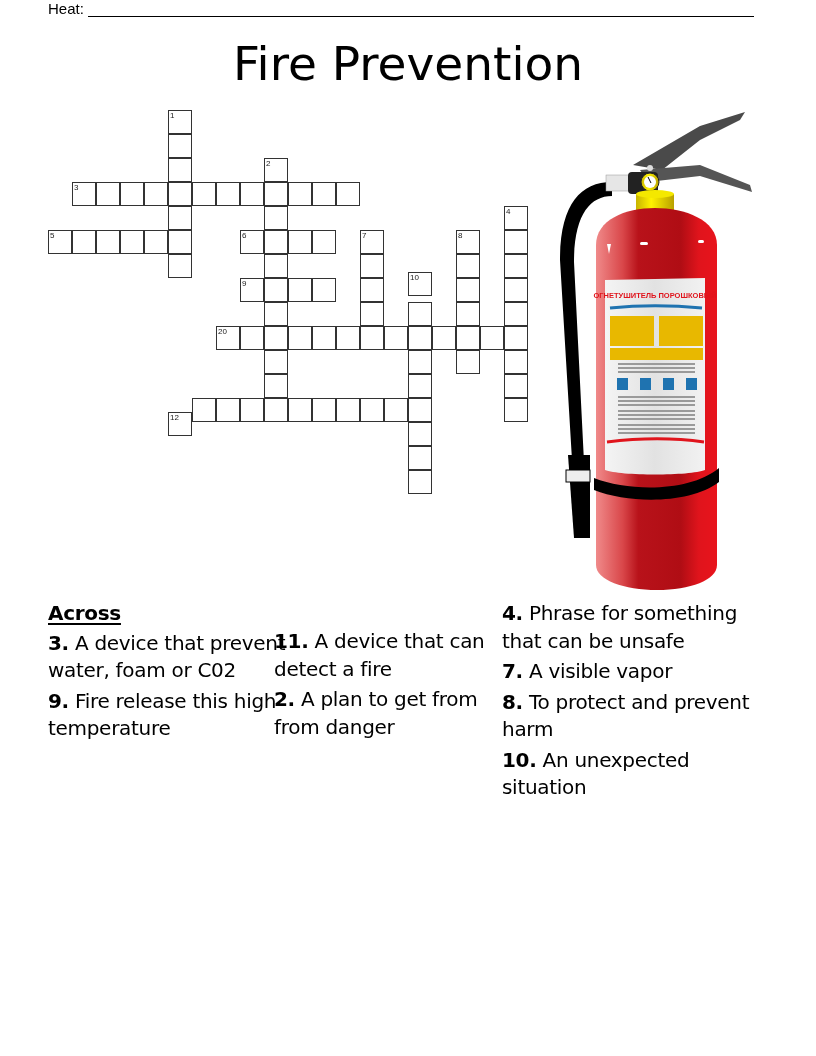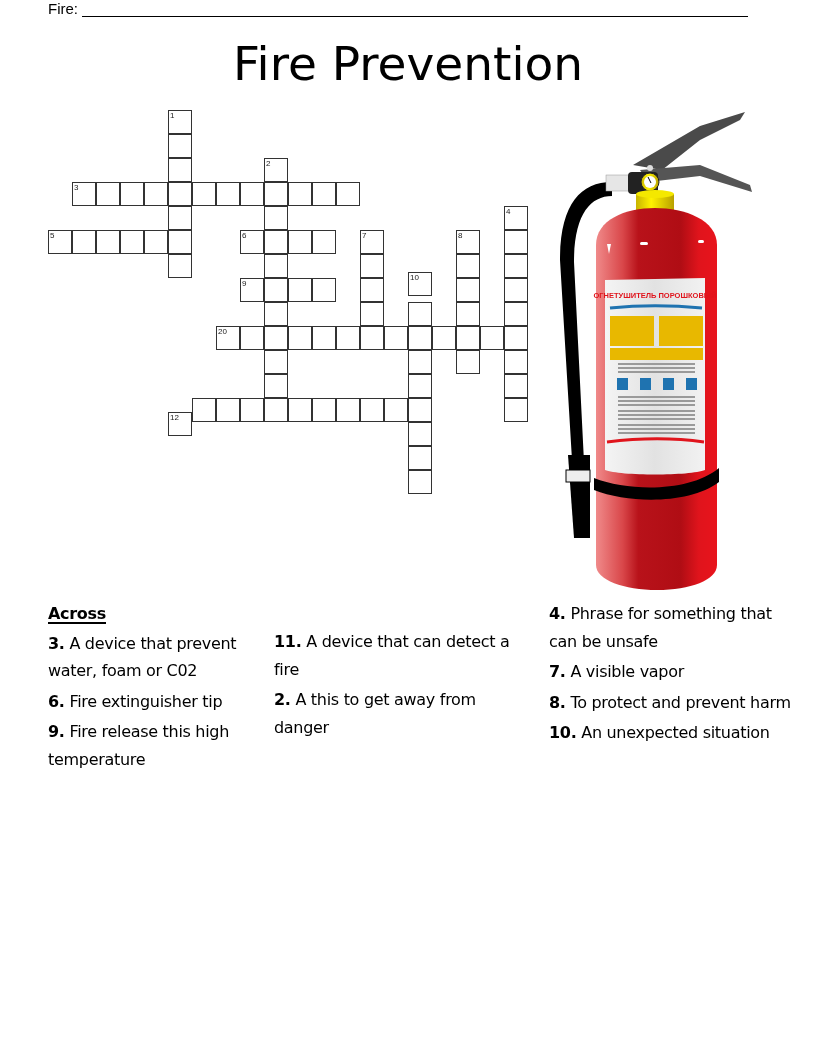--- a/index.html
+++ b/index.html
@@ -4,33 +4,33 @@
 <style>
   html, body { margin: 0; padding: 0; background: #ffffff; }
   body { width: 816px; height: 1056px; position: relative; overflow: hidden; font-family: "DejaVu Sans", sans-serif; color: #000; }
   .name-line { position: absolute; left: 48px; top: 0px; font-family: "Liberation Sans", sans-serif; font-size: 15px; display: flex; align-items: flex-end; }
   .name-line .rule { display: inline-block; width: 666px; border-bottom: 1px solid #000; height: 14px; margin-left: 4px; }
   .title { position: absolute; left: 0; width: 816px; top: 34px; text-align: center; font-family: "DejaVu Sans", sans-serif; font-size: 47px; line-height: 60px; letter-spacing: 0px; }
   .grid { position: absolute; left: 0; top: 0; }
   .cell { position: absolute; width: 24px; height: 24px; box-sizing: border-box; border: 1px solid #333; background: #fff; }
   .cell .num { position: absolute; left: 1px; top: 0px; font-family: "Liberation Sans", sans-serif; font-size: 8px; line-height: 9px; color: #222; }
   .ext { position: absolute; left: 545px; top: 105px; width: 215px; height: 485px; }
-  .clues { position: absolute; top: 600px; font-family: "DejaVu Sans", sans-serif; font-size: 16px; line-height: 27.5px; letter-spacing: -0.3px; }
+  .clues { position: absolute; top: 600px; font-family: "DejaVu Sans", sans-serif; font-size: 20px; line-height: 27.5px; letter-spacing: -0.3px; }
   .clues .head { font-weight: bold; text-decoration: underline; text-decoration-thickness: 2px; text-underline-offset: 3px; margin-bottom: 2px; }
   .clues .clue { margin-bottom: 3px; }
   .clues .cnum { font-weight: bold; }
   .col1 { left: 48px; width: 240px; }
   .col2 { left: 274px; width: 240px; margin-top: 28px; }
-  .col3 { left: 549px; width: 250px; }
+  .col3 { left: 502px; width: 250px; }
 </style>
 </head>
 <body>
 
 <div class="name-line">
-  <span>Fire:</span>
+  <span>Heat:</span>
   <span class="rule"></span>
 </div>
 
 <div class="title">Fire Prevention</div>
 
 <div class="grid" id="grid">
     <div class="cell" style="left: 168px; top: 110px;">
       <span class="num">1</span>
     </div>
     <div class="cell" style="left: 168px; top: 134px;"></div>
@@ -215,27 +215,26 @@
       <rect x="618" y="432" width="77" height="2"></rect>
   </g>
   <path d="M607 442 C 640 438, 675 438, 704 442" stroke="#e0141c" stroke-width="3" fill="none"></path>
 
   <path d="M594 478 C 630 492, 690 492, 719 468 L 719 482 C 690 504, 630 504, 594 490 Z" fill="#000"></path>
 </svg>
 
 <div class="clues col1">
   <div class="head">Across</div>
   <div class="clue"><span class="cnum">3.</span> <span>A device that prevent water, foam or C02</span></div>
-  <div class="clue"><span class="cnum">6.</span> <span>Fire extinguisher tip</span></div>
   <div class="clue"><span class="cnum">9.</span> <span>Fire release this high temperature</span></div>
 </div>
 
 <div class="clues col2">
   <div class="clue"><span class="cnum">11.</span> <span>A device that can detect a fire</span></div>
-  <div class="clue"><span class="cnum">2.</span> <span>A this to get away from danger</span></div>
+  <div class="clue"><span class="cnum">2.</span> <span>A plan to get from from danger</span></div>
 </div>
 
 <div class="clues col3">
   <div class="clue"><span class="cnum">4.</span> <span>Phrase for something that can be unsafe</span></div>
   <div class="clue"><span class="cnum">7.</span> <span>A visible vapor</span></div>
   <div class="clue"><span class="cnum">8.</span> <span>To protect and prevent harm</span></div>
   <div class="clue"><span class="cnum">10.</span> <span>An unexpected situation</span></div>
 </div>
 
 </body></html>

